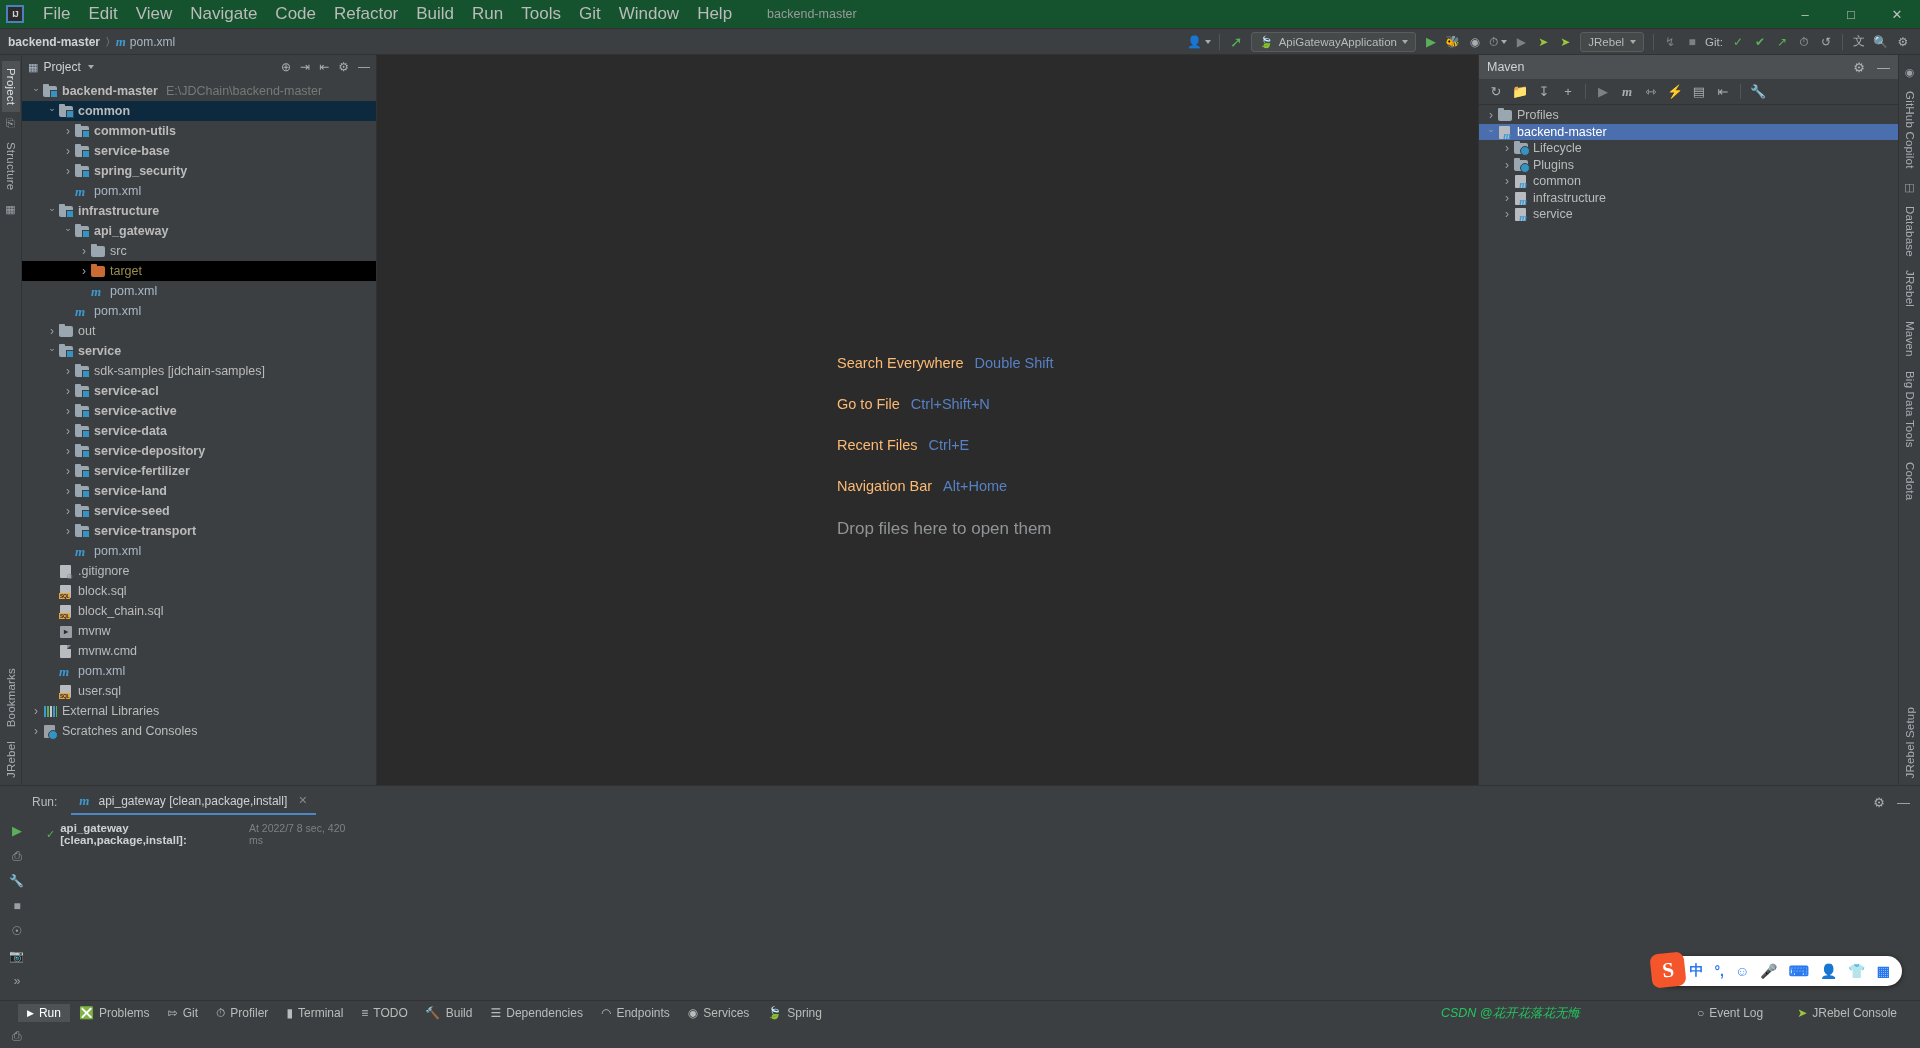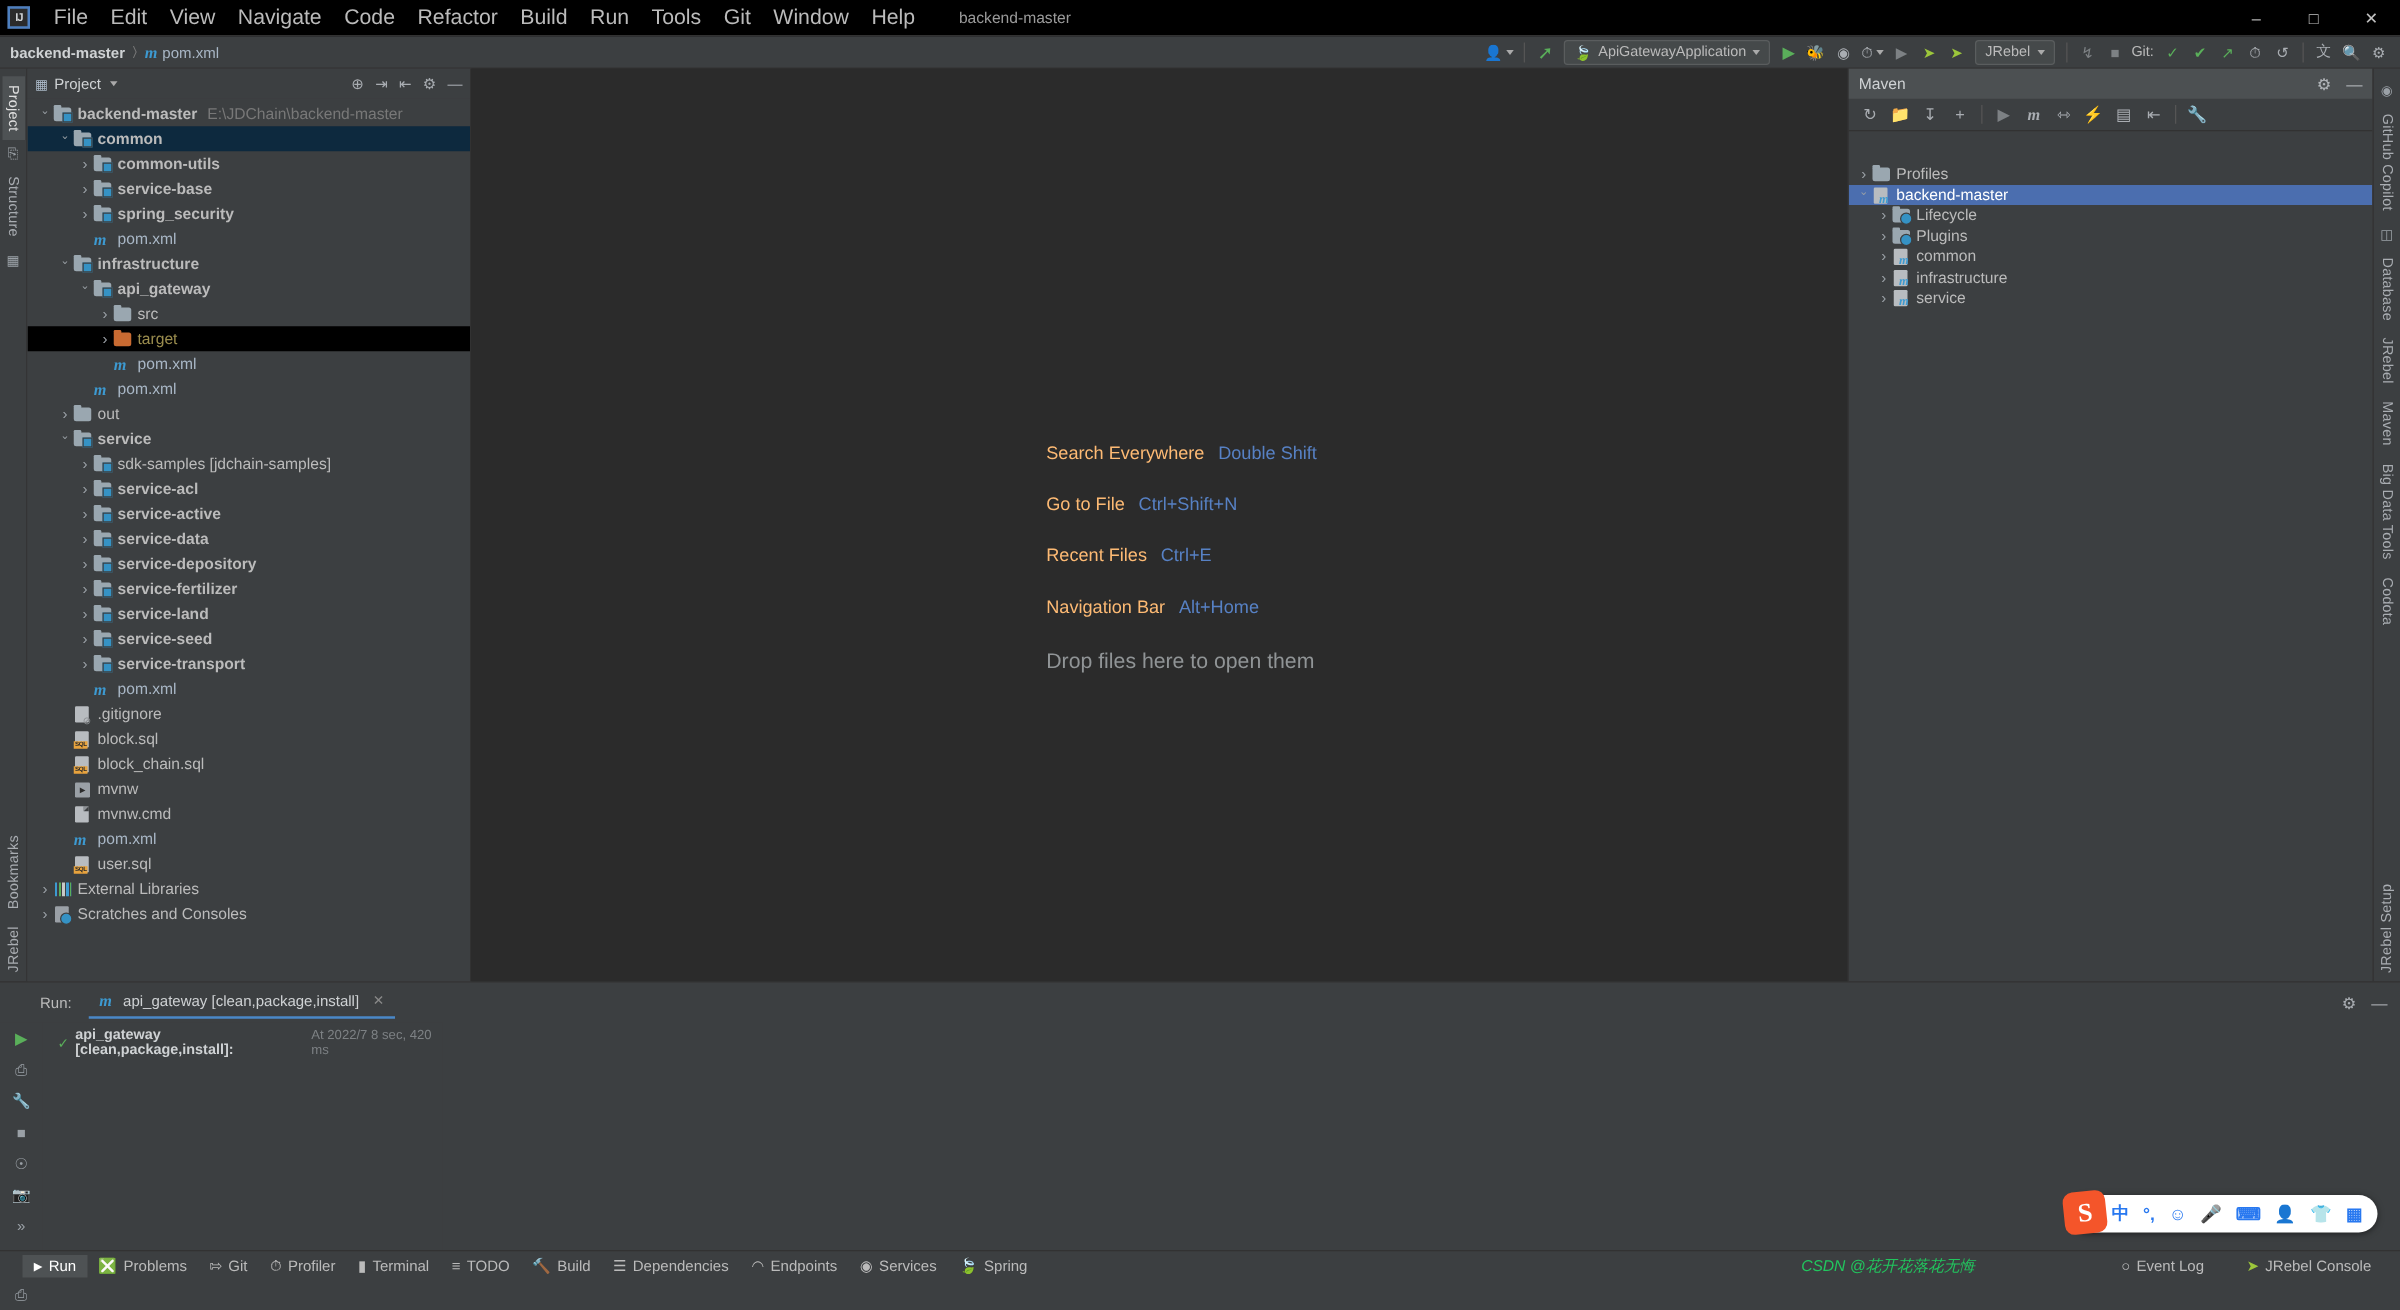--- a/index.html
+++ b/index.html
@@ -8,21 +8,21 @@
     width: 1920px; height: 1048px;
     background: #3c3f41;
     font-family: "Liberation Sans", sans-serif;
     overflow: hidden;
     -webkit-font-smoothing: antialiased;
   }
   #app { position: relative; width: 1920px; height: 1048px; display: flex; flex-direction: column; }
 
   
   .menubar {
-    height: 29px; background: #000000; display: flex; align-items: center;
+    height: 29px; background: #14532d; display: flex; align-items: center;
     border-bottom: 1px solid #323232; flex: none; padding-left: 6px;
     position: relative;
   }
   .ij-logo {
     width: 18px; height: 18px; border: 2px solid #4d7fbf; background: #2b2b2b;
     color: #cfd2d4; font-size: 9px; font-weight: bold; display: flex;
     align-items: center; justify-content: center; letter-spacing: -1px; margin-right: 10px;
   }
   .menu-item {
     font-size: 17px; color: #bbbbbb; padding: 3px 9px; cursor: default; white-space: nowrap;
@@ -165,21 +165,21 @@
   }
   .maven-head .t { font-size: 12.5px; color: #cfd2d4; }
   .maven-head .acts { margin-left: auto; display: flex; gap: 12px; color: #b0b4b8; font-size: 13px; align-items: center; }
   .maven-toolbar {
     height: 26px; display: flex; align-items: center; gap: 2px; padding: 0 6px; flex: none;
     border-bottom: 1px solid #323232;
   }
   .mt-btn { width: 22px; height: 22px; display: flex; align-items: center; justify-content: center;
             color: #a9adb2; font-size: 13px; }
   .mt-sep { width: 1px; height: 15px; background: #555; margin: 0 4px; }
-  .maven-tree { flex: 1; padding-top: 2px; overflow: hidden; margin-top: 24px; }
+  .maven-tree { flex: 1; padding-top: 2px; overflow: hidden; }
   .mnode { height: 16.5px; display: flex; align-items: center; font-size: 12.5px; color: #bbbbbb; padding-right: 4px; }
   .mnode.sel { background: #4b6eaf; color: #ffffff; }
 
   
   .run-panel { height: 215px; background: #3c3f41; display: flex; flex-direction: column; flex: none;
                border-top: 1px solid #323232; }
   .run-tabbar { height: 32px; display: flex; align-items: center; padding-left: 32px; flex: none; }
   .run-lbl { font-size: 12px; color: #bbbbbb; margin-right: 14px; }
   .run-tab { display: flex; align-items: center; gap: 5px; font-size: 12px; color: #cfd2d4;
              padding: 3px 8px 4px; border-bottom: 2px solid #4a88c7; }

